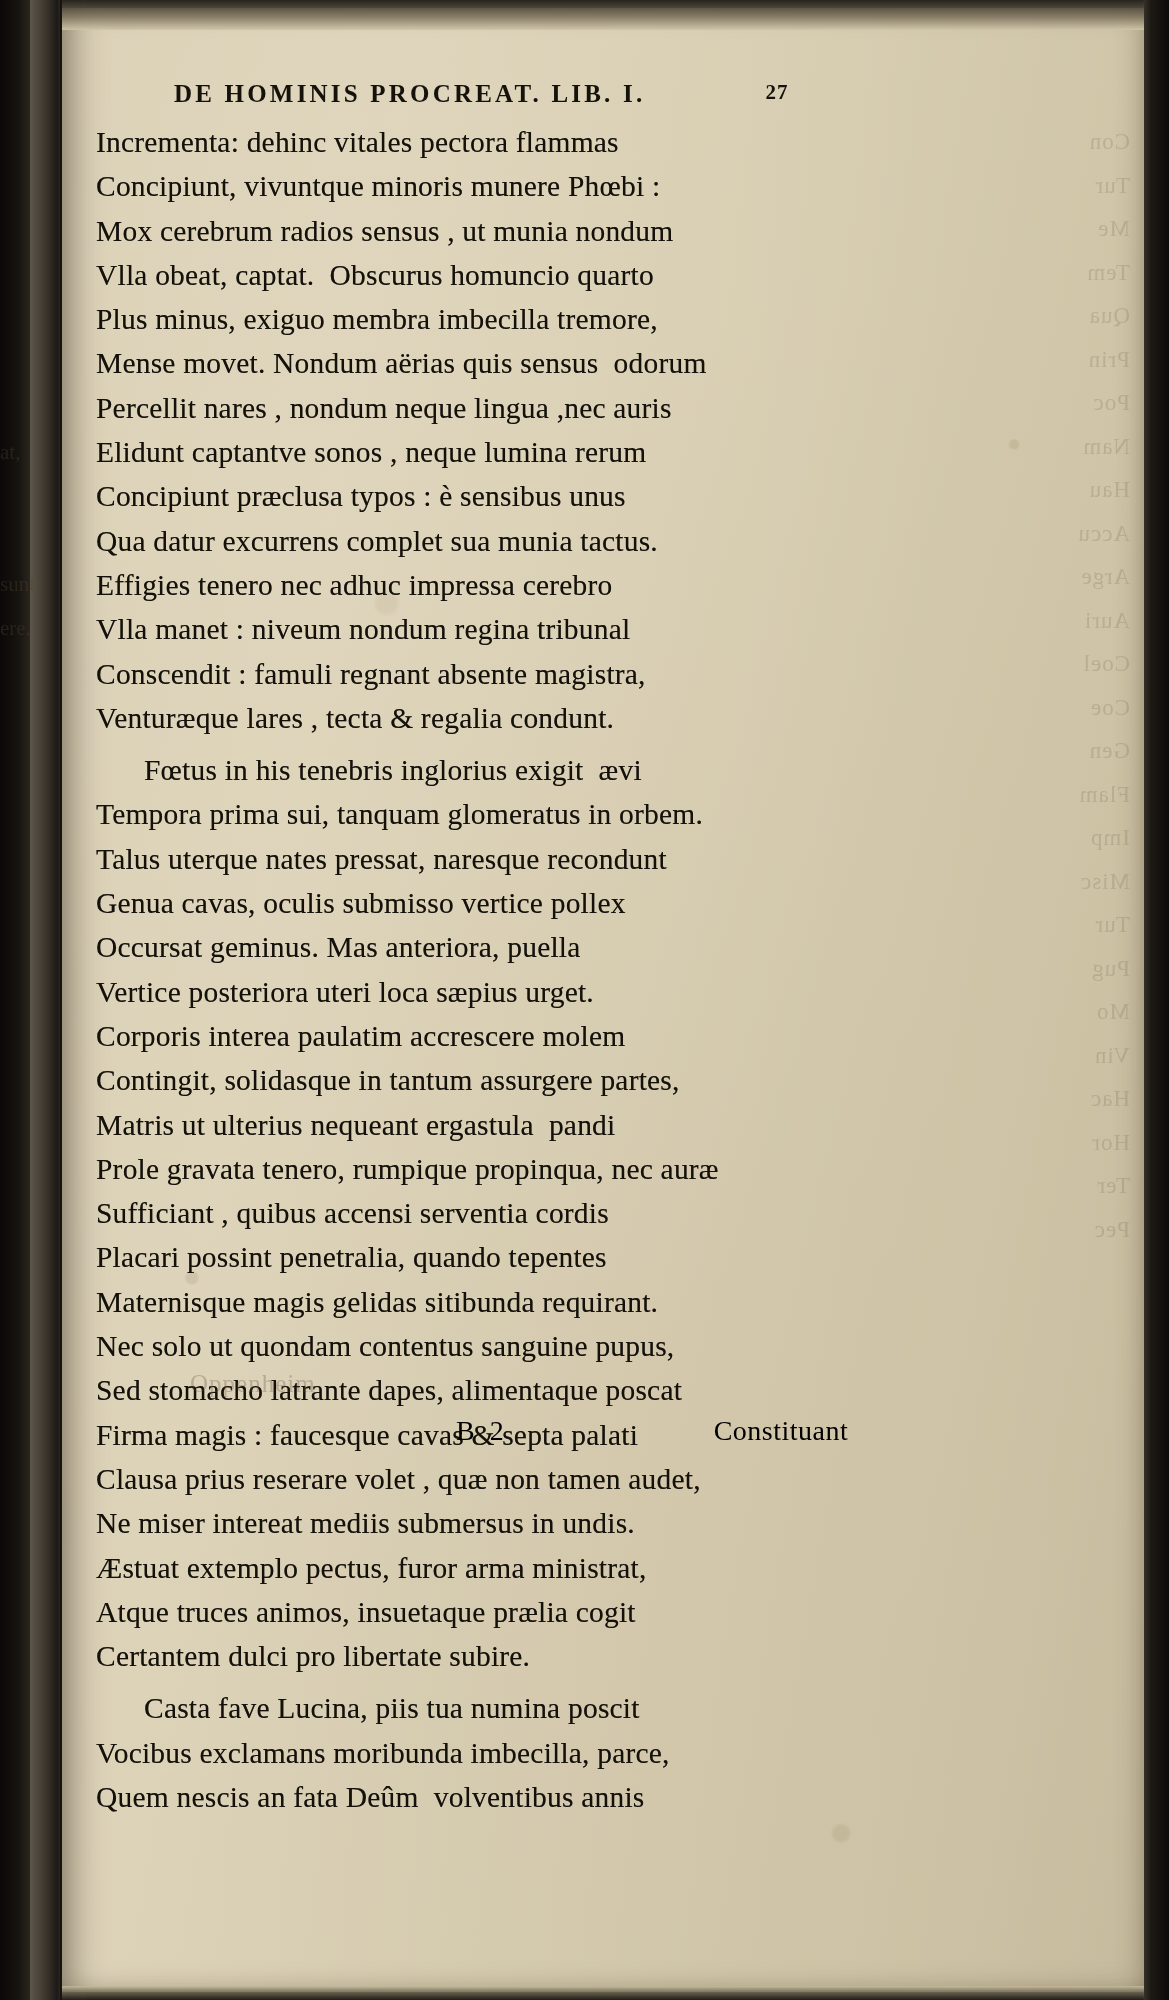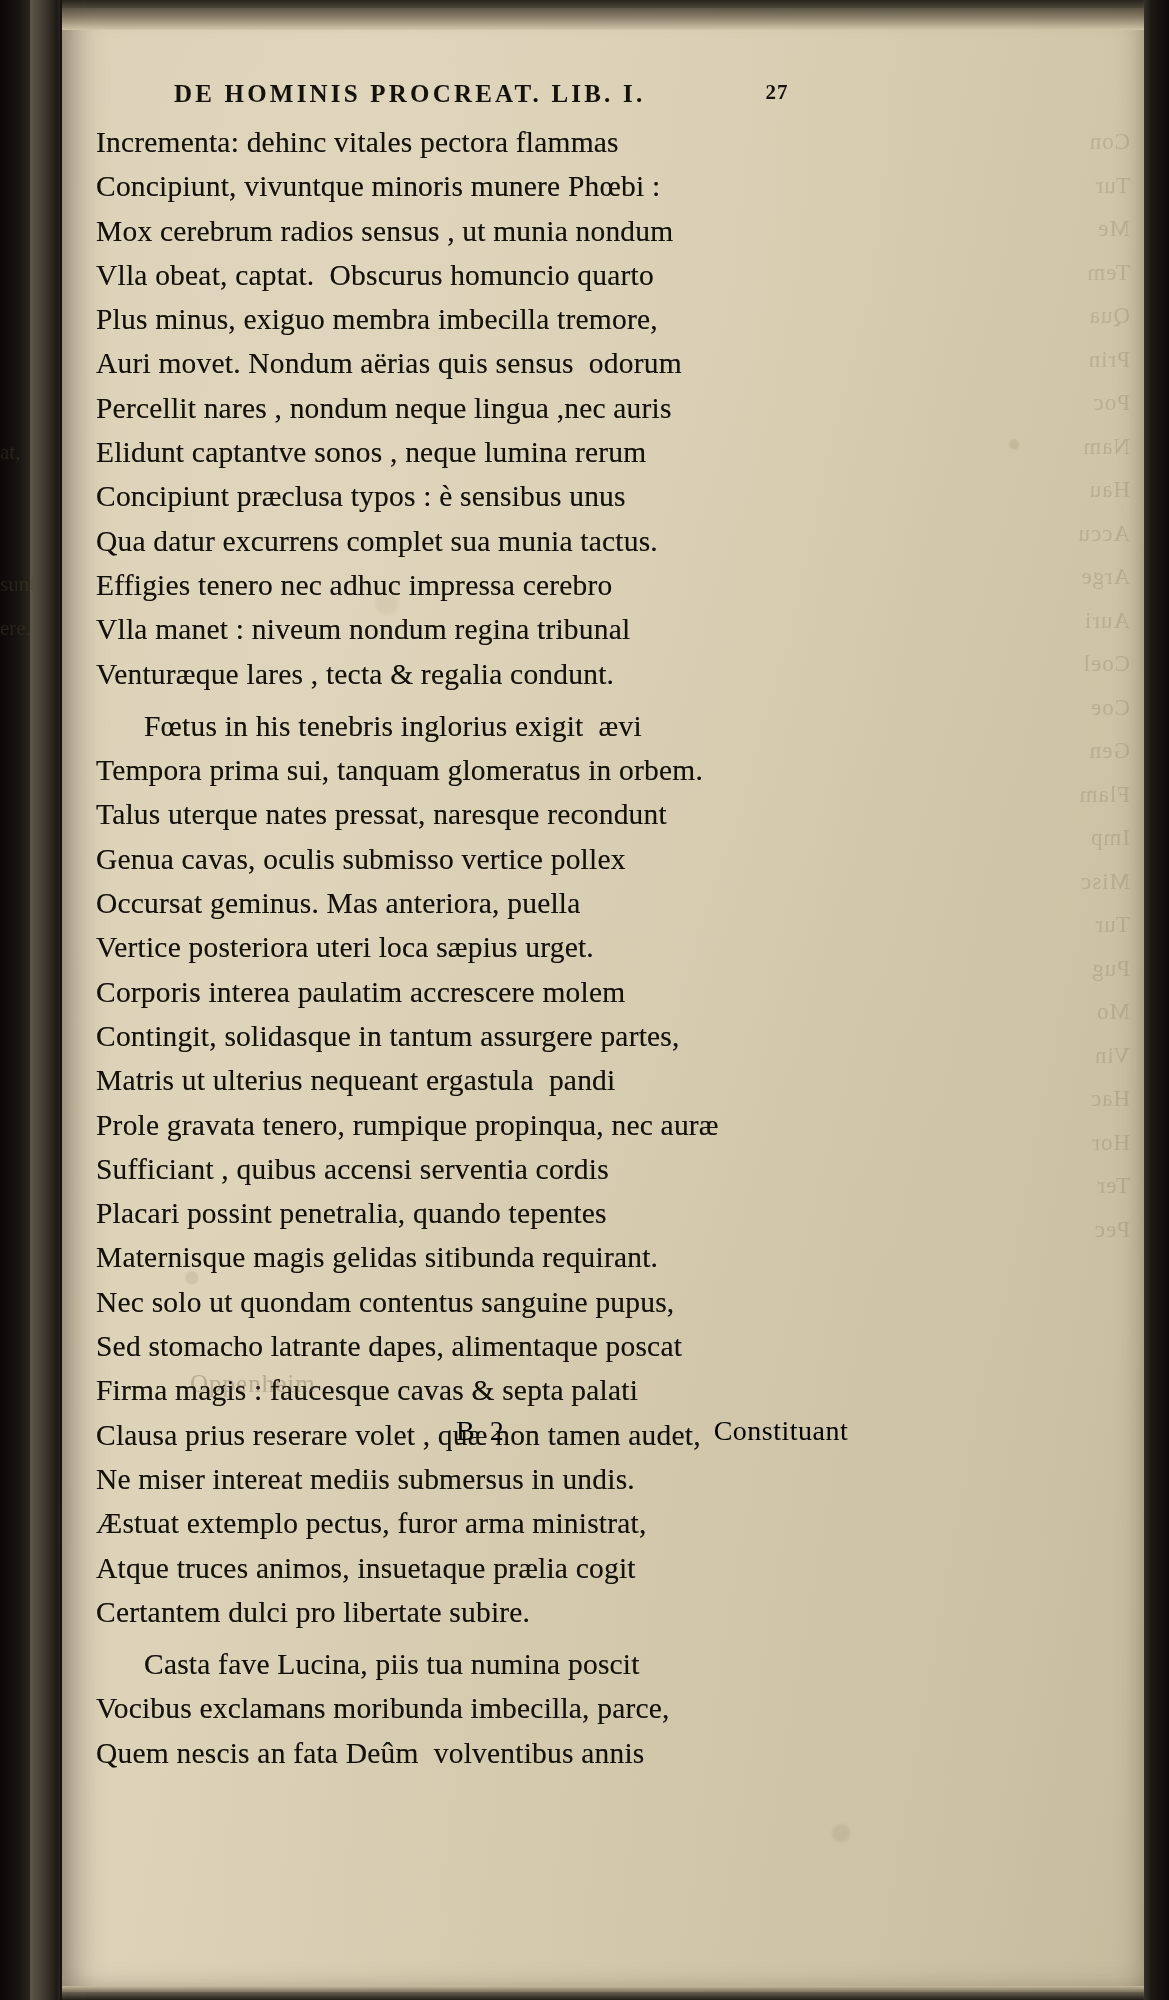--- a/index.html
+++ b/index.html
@@ -221,27 +221,28 @@
       <span class="rh-title">DE HOMINIS PROCREAT. LIB. I.</span>
       <span class="rh-folio">27</span>
     </div>
 
     <div>
       <div class="verse">Incrementa: dehinc vitales pectora flammas</div>
       <div class="verse">Concipiunt, vivuntque minoris munere Phœbi :</div>
       <div class="verse">Mox cerebrum radios sensus , ut munia nondum</div>
       <div class="verse">Vlla obeat, captat.  Obscurus homuncio quarto</div>
       <div class="verse">Plus minus, exiguo membra imbecilla tremore,</div>
-      <div class="verse">Auri movet. Nondum aërias quis sensus  odorum</div>
+      <div class="verse">Mense movet. Nondum aërias quis sensus  odorum</div>
       <div class="verse">Percellit nares , nondum neque lingua ,nec auris</div>
       <div class="verse">Elidunt captantve sonos , neque lumina rerum</div>
       <div class="verse">Concipiunt præclusa typos : è sensibus unus</div>
       <div class="verse">Qua datur excurrens complet sua munia tactus.</div>
       <div class="verse">Effigies tenero nec adhuc impressa cerebro</div>
       <div class="verse">Vlla manet : niveum nondum regina tribunal</div>
+      <div class="verse">Conscendit : famuli regnant absente magistra,</div>
       <div class="verse">Venturæque lares , tecta &amp; regalia condunt.</div>
     </div>
 
     <div class="stanza-gap"></div>
 
     <div>
       <div class="verse indent">Fœtus in his tenebris inglorius exigit  ævi</div>
       <div class="verse">Tempora prima sui, tanquam glomeratus in orbem.</div>
       <div class="verse">Talus uterque nates pressat, naresque recondunt</div>
       <div class="verse">Genua cavas, oculis submisso vertice pollex</div>

